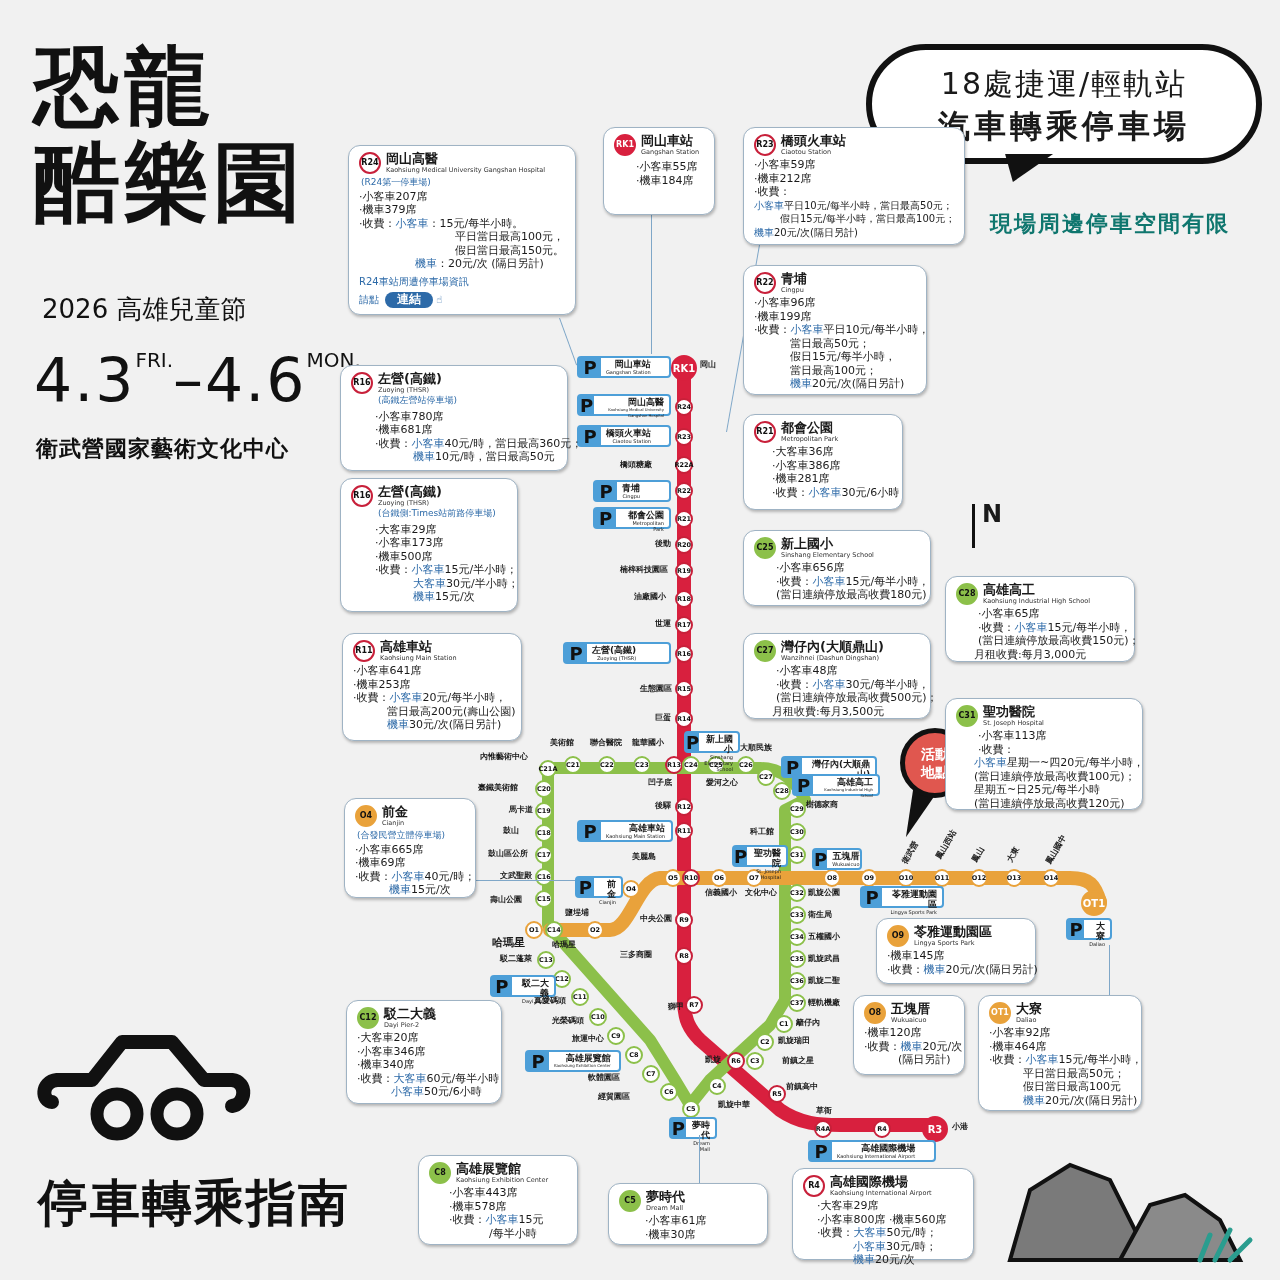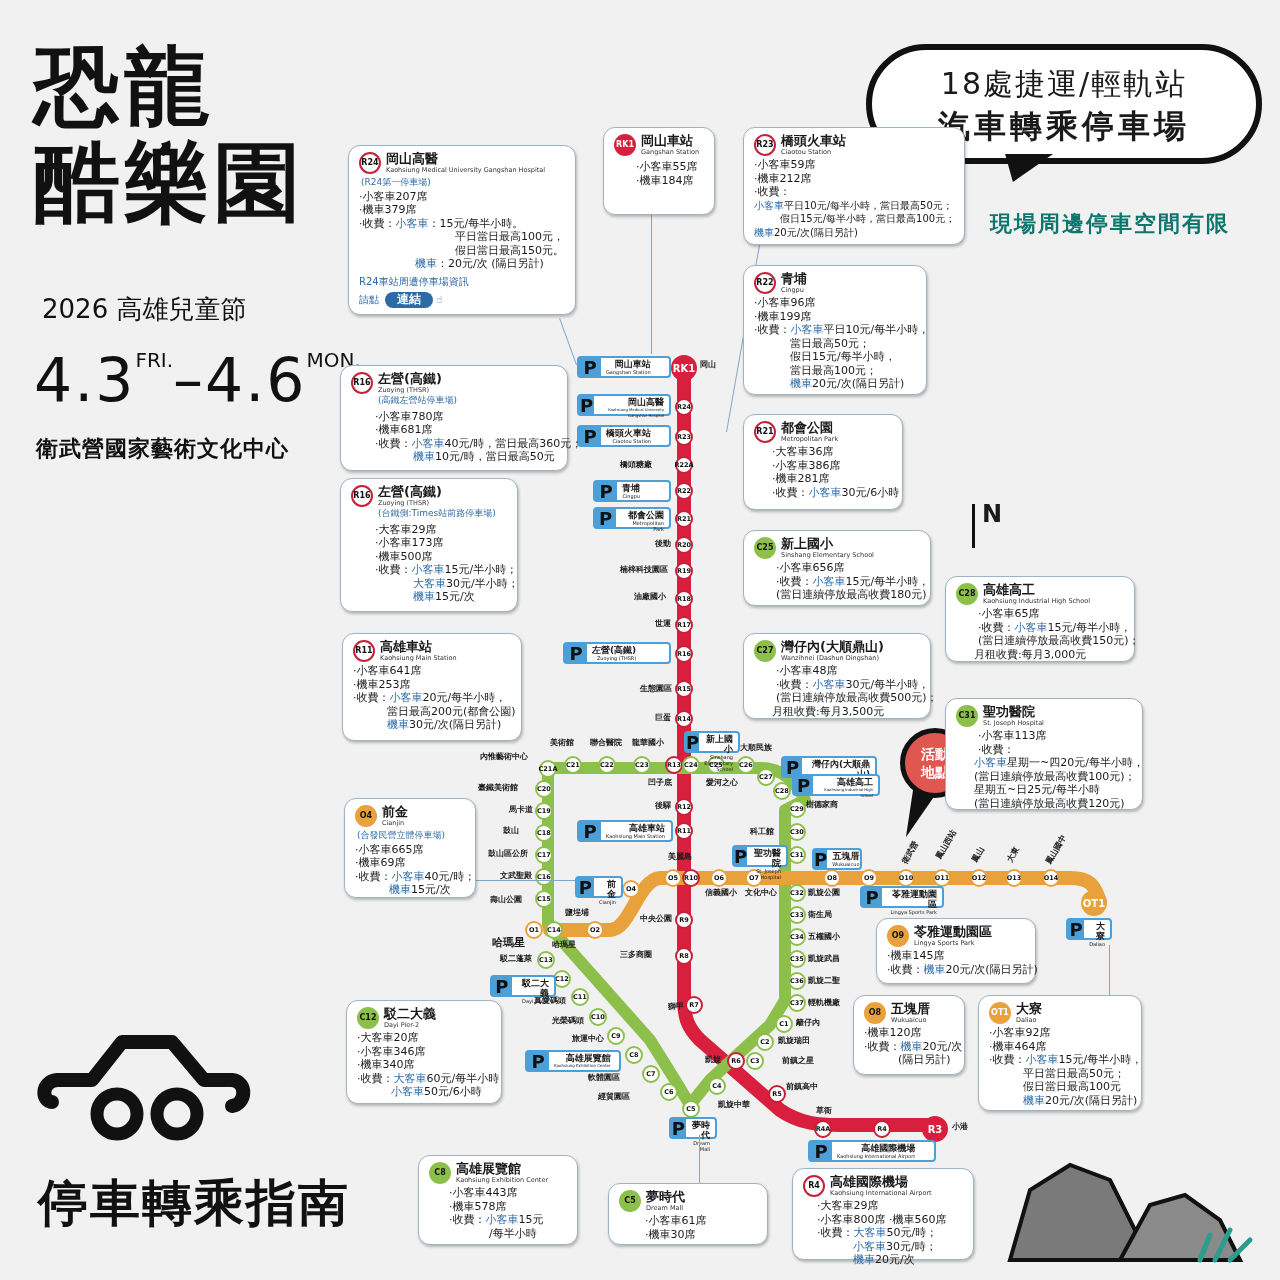--- a/index.html
+++ b/index.html
@@ -198,21 +198,21 @@
 <div class="slabel l" style="left:700px;top:360px">岡山</div>
 <div class="slabel" style="left:620px;top:460px">橋頭糖廠</div>
 <div class="slabel" style="left:655px;top:539px">後勁</div>
 <div class="slabel" style="left:620px;top:565px">楠梓科技園區</div>
 <div class="slabel" style="left:634px;top:592px">油廠國小</div>
 <div class="slabel" style="left:655px;top:619px">世運</div>
 <div class="slabel" style="left:640px;top:684px">生態園區</div>
 <div class="slabel" style="left:655px;top:713px">巨蛋</div>
 <div class="slabel" style="left:648px;top:778px">凹子底</div>
 <div class="slabel" style="left:655px;top:801px">後驛</div>
-<div class="slabel" style="left:668px;top:852px">美麗島</div>
+<div class="slabel" style="left:632px;top:852px">美麗島</div>
 <div class="slabel" style="left:640px;top:914px">中央公園</div>
 <div class="slabel" style="left:620px;top:950px">三多商圈</div>
 <div class="slabel" style="left:668px;top:1002px">獅甲</div>
 <div class="slabel" style="left:705px;top:1055px">凱旋</div>
 <div class="slabel l" style="left:786px;top:1082px">前鎮高中</div>
 <div class="slabel l" style="left:816px;top:1106px">草衙</div>
 <div class="slabel l" style="left:952px;top:1122px">小港</div>
 
 <div class="stn o" style="left:525px;top:921px">
     <span>O1</span>
@@ -618,21 +618,21 @@
   <div class="hd">
       <div class="badge">R11</div>
     <div>
         <div class="nm">高雄車站</div>
         <div class="en">Kaohsiung Main Station</div>
       </div>
     </div>
   <div class="ln">·小客車641席</div>
   <div class="ln">·機車253席</div>
   <div class="ln"><span>·收費：</span><span class="hl">小客車</span><span>20元/每半小時，</span></div>
-  <div class="ln" style="padding-left:34px">當日最高200元(都會公園)</div>
+  <div class="ln" style="padding-left:34px">當日最高200元(壽山公園)</div>
   <div class="ln" style="padding-left:34px"><span class="hl">機車</span><span>30元/次(隔日另計)</span></div>
 </div>
 
 <div class="card" style="left:344px;top:798px;width:132px;height:100px">
   <div class="hd">
       <div class="badge orange">O4</div>
     <div>
         <div class="nm">前金</div>
         <div class="en">Cianjin</div>
       </div>

